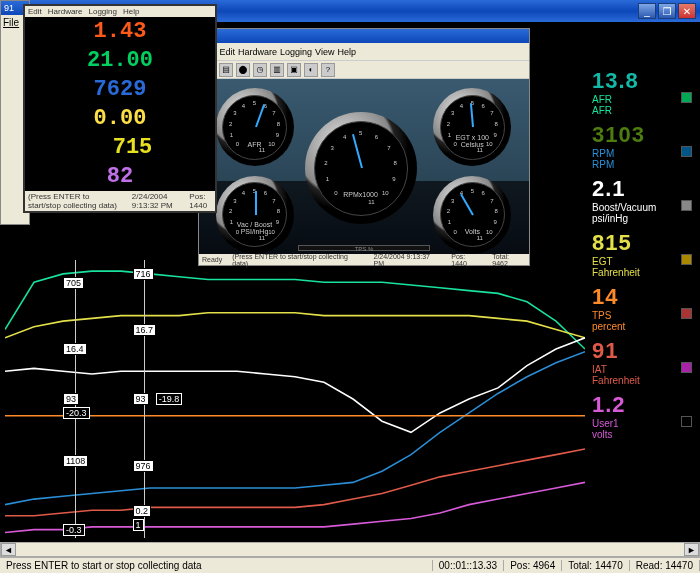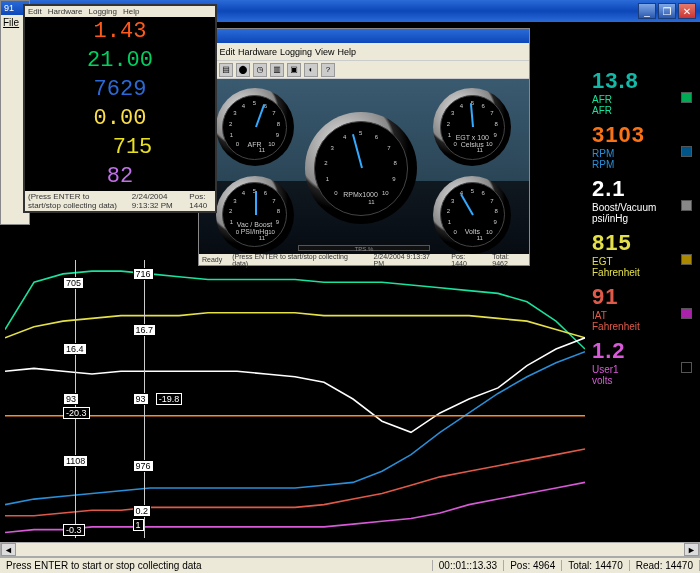--- a/index.html
+++ b/index.html
@@ -29,21 +29,21 @@
 
   
   .status { position:absolute; bottom:0; left:0; right:0; height:16px; background:#ece9d8; display:flex; align-items:center; font-size:10px; border-top:1px solid #aaa;}
   .status .cell{padding:0 6px; border-right:1px solid #aaa;}
   .scrollbar{ position:absolute; bottom:16px; left:0; right:0; height:15px; background:#ece9d8; border:1px solid #aaa; display:flex;}
   .scrollbar .btn{width:15px;background:#ddd;border:1px solid #999;font-size:9px;display:flex;align-items:center;justify-content:center;}
   .scrollbar .track{flex:1;}
 
   
   .numpanel { position:absolute; left:23px; top:4px; width:194px; background:#000; border:2px solid #333; z-index:10;}
-  .numpanel .row{ text-align:center; font-size:22px; font-weight:normal; padding:2px 0; font-family:'Courier New',monospace;}
+  .numpanel .row{ text-align:center; font-size:22px; font-weight:bold; padding:2px 0; font-family:'Courier New',monospace;}
   .npstatus{background:#ece9d8;font-size:8px;color:#333;padding:1px 3px;display:flex;gap:8px;}
 
   
   .stub{position:absolute;background:#ece9d8;font-size:10px;border:1px solid #888;}
   .stub .tb{height:14px;background:linear-gradient(#2a6bd8,#0d47b8);color:#fff;font-size:9px;padding:0 3px;display:flex;align-items:center;}
 
   
   .gaugewin{ position:absolute; left:198px; top:28px; width:332px; height:238px; background:#ece9d8; border:1px solid #888; z-index:9;}
   .gaugewin .tb2{height:14px;background:linear-gradient(#2a6bd8,#0d47b8);}
   .toolbar{height:18px;background:#ece9d8;display:flex;align-items:center;gap:3px;padding:0 3px;border-bottom:1px solid #ccc;}
@@ -90,36 +90,42 @@
   </div>
 
   <div class="readouts" id="readouts">
       <div class="ro">
         <div class="val" style="color:#14b8a6">13.8</div>
   <div class="lbl" style="color:#19e29c">AFR</div>
   <div class="lbl" style="color:#19e29c">AFR</div>
   <div class="sq sq1"></div>
       </div>
       <div class="ro">
-        <div class="val" style="color:#f97316">3103</div>
+        <div class="val" style="color:#4d7c0f">3103</div>
   <div class="lbl" style="color:#2a8fd8">RPM</div>
   <div class="lbl" style="color:#2a8fd8">RPM</div>
   <div class="sq sq2"></div>
       </div>
       <div class="ro">
         <div class="val" style="color:#ffffff">2.1</div>
   <div class="lbl" style="color:#ffffff">Boost/Vacuum</div>
   <div class="lbl" style="color:#ffffff">psi/inHg</div>
   <div class="sq sq3"></div>
       </div>
       <div class="ro">
         <div class="val" style="color:#e4e04a">815</div>
   <div class="lbl" style="color:#e4e04a">EGT</div>
   <div class="lbl" style="color:#e4e04a">Fahrenheit</div>
   <div class="sq sq4"></div>
+      </div>
+      <div class="ro">
+        <div class="val" style="color:#ff8a2a">14</div>
+  <div class="lbl" style="color:#ff8a2a">TPS</div>
+  <div class="lbl" style="color:#ff8a2a">percent</div>
+  <div class="sq sq5"></div>
       </div>
       <div class="ro">
         <div class="val" style="color:#e05a4a">91</div>
   <div class="lbl" style="color:#e05a4a">IAT</div>
   <div class="lbl" style="color:#e05a4a">Fahrenheit</div>
   <div class="sq sq6"></div>
       </div>
       <div class="ro">
         <div class="val" style="color:#d85ad8">1.2</div>
   <div class="lbl" style="color:#d85ad8">User1</div>

